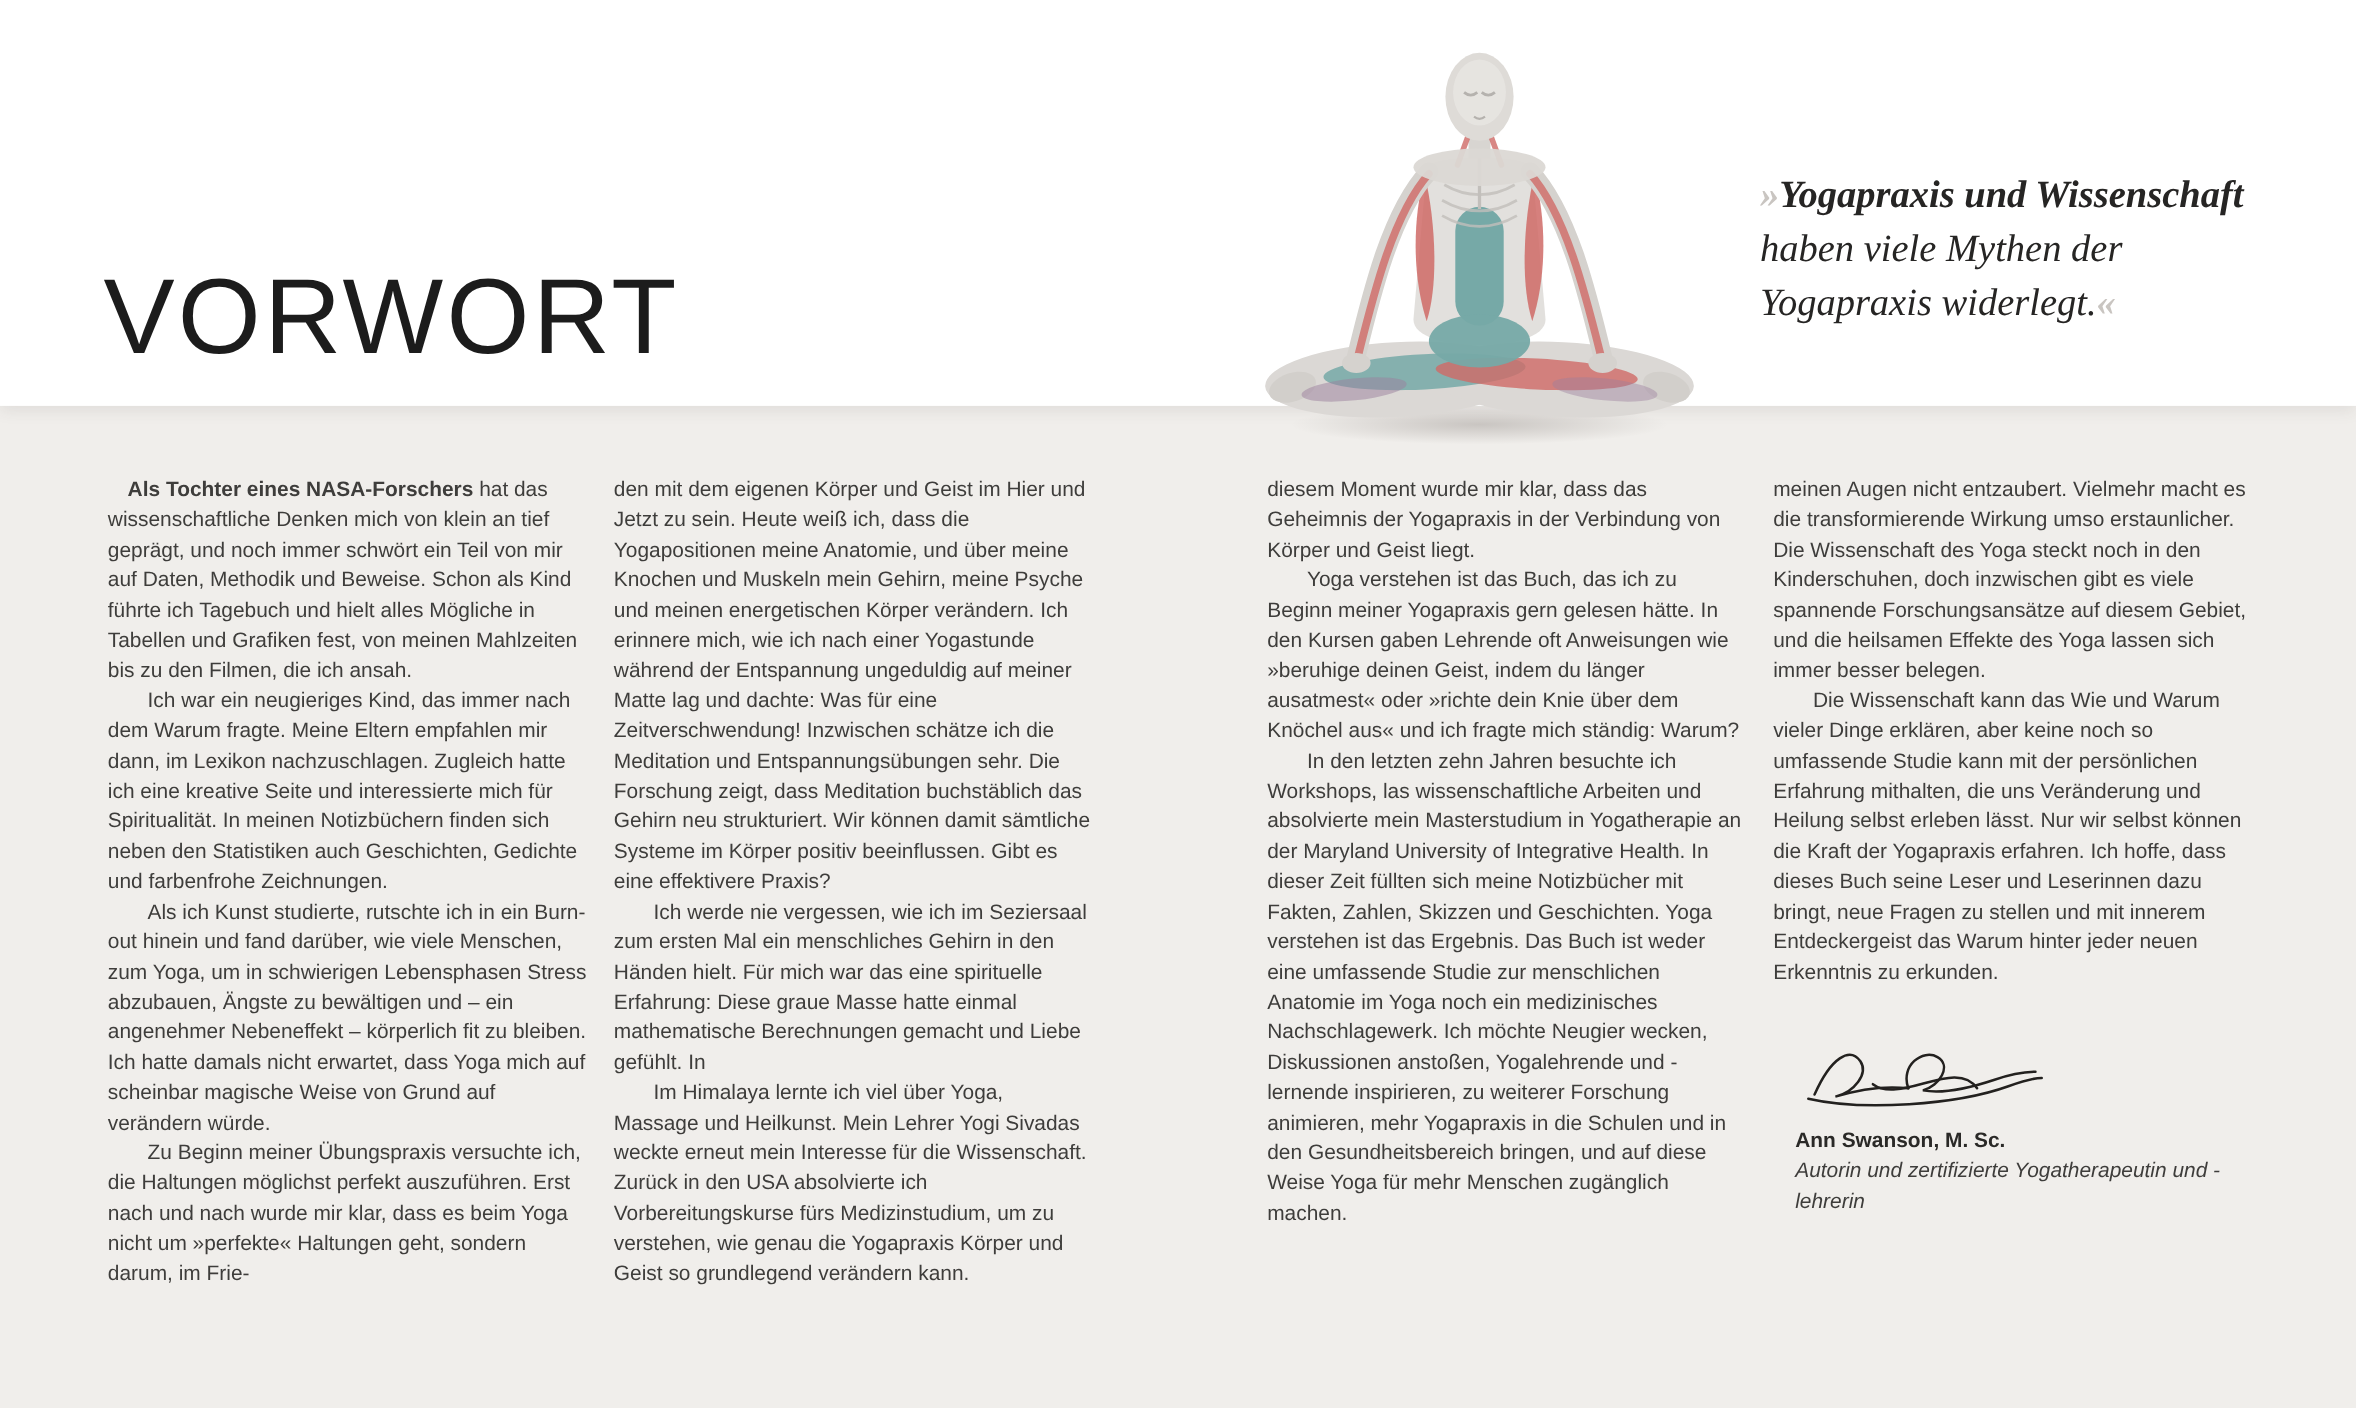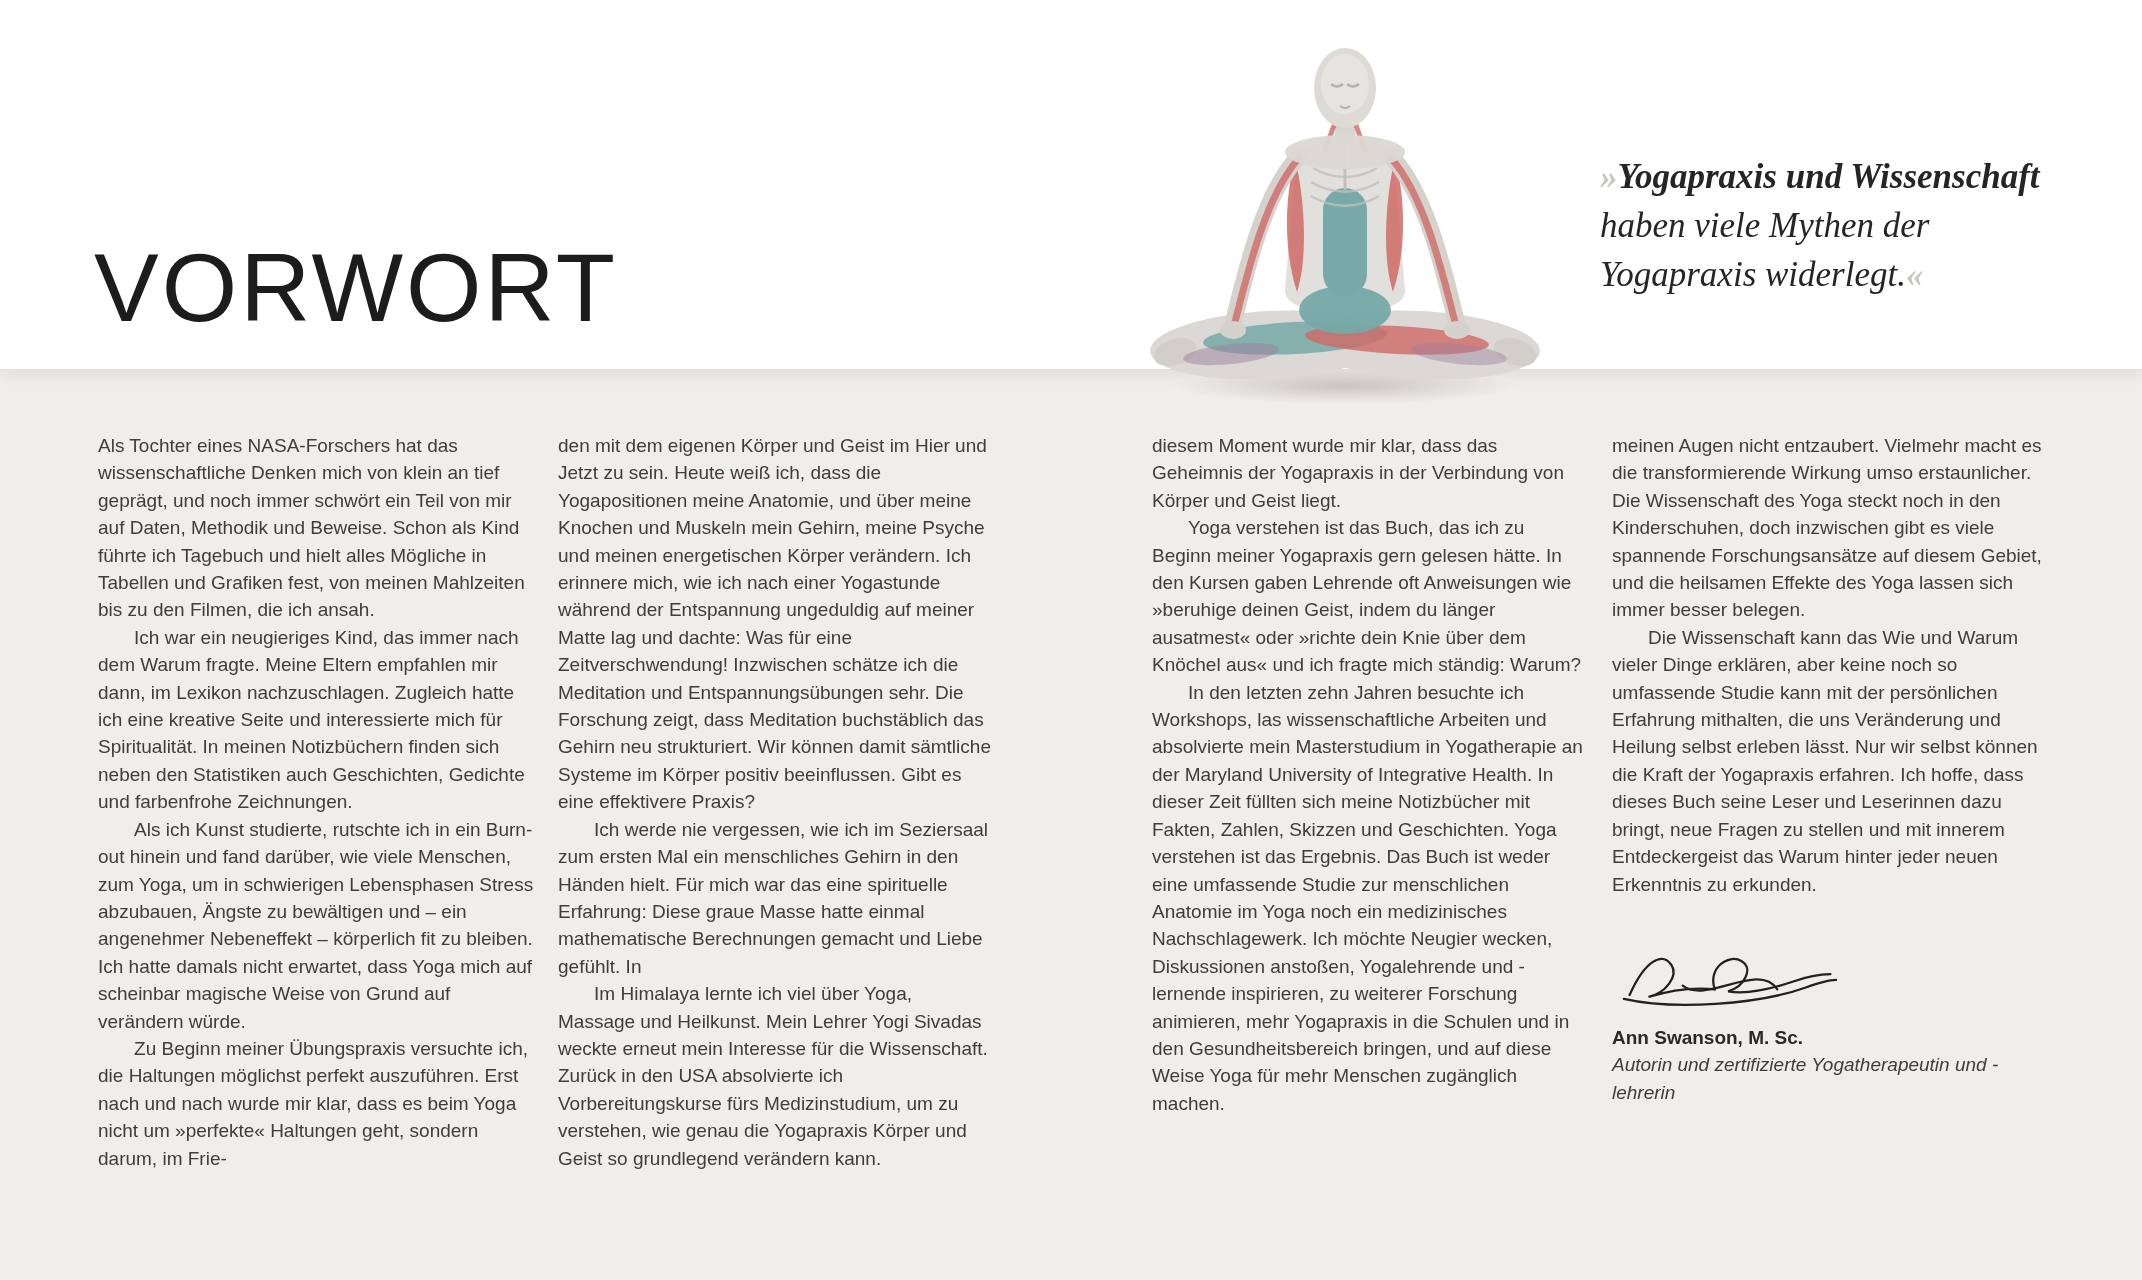--- a/index.html
+++ b/index.html
@@ -48,23 +48,23 @@
   }
   .col{
     width:436px;color:var(--text);
     font-size:19px;line-height:27.4px;
     text-align:left;
   }
   .col + .col{margin-left:24px;}
   .col:nth-child(3){margin-left:158px;}
   .para{margin:0;}
   .para.indent{text-indent:1.9em;}
-  .b{font-weight:400;}
+  .b{font-weight:700;margin-left:18px;}
   .i{}
-  .sig-block{margin-top:44px;}
+  .sig-block{margin-top:44px;margin-left:20px;}
   .sig-svg{display:block;margin-bottom:10px;}
   .sig-name{font-weight:700;font-size:19px;color:#2a2927;}
   .sig-role{font-style:italic;}
   .sig-site{}
 </style>
 </head>
 <body>
 
 <div class="top-band"></div>
 

